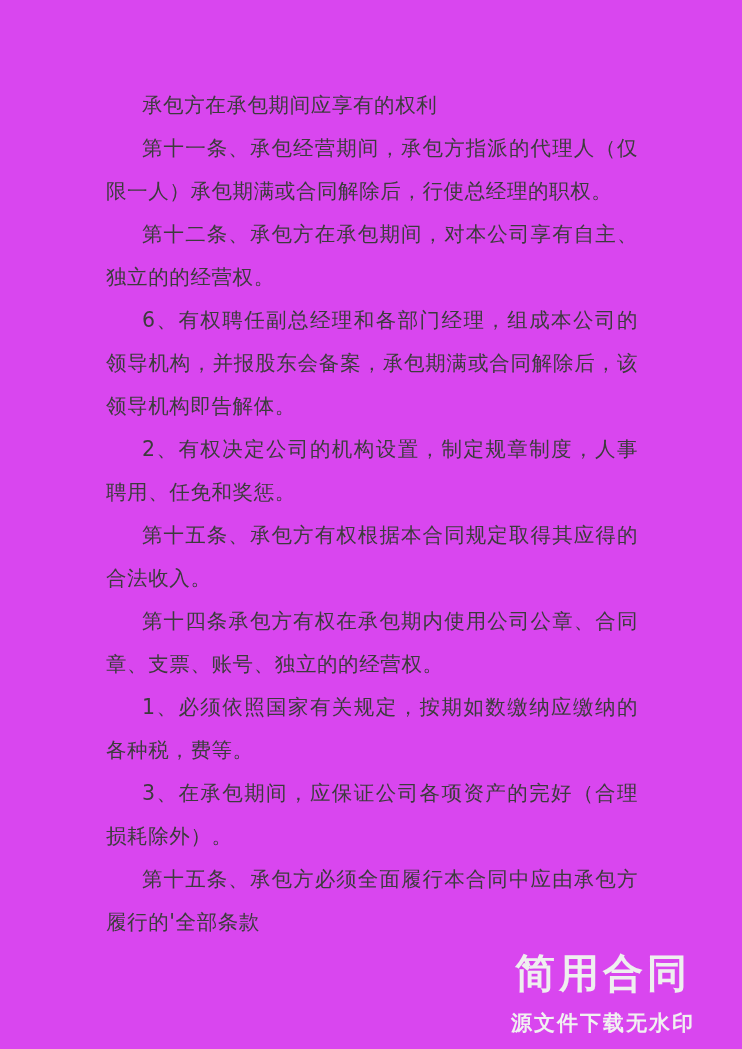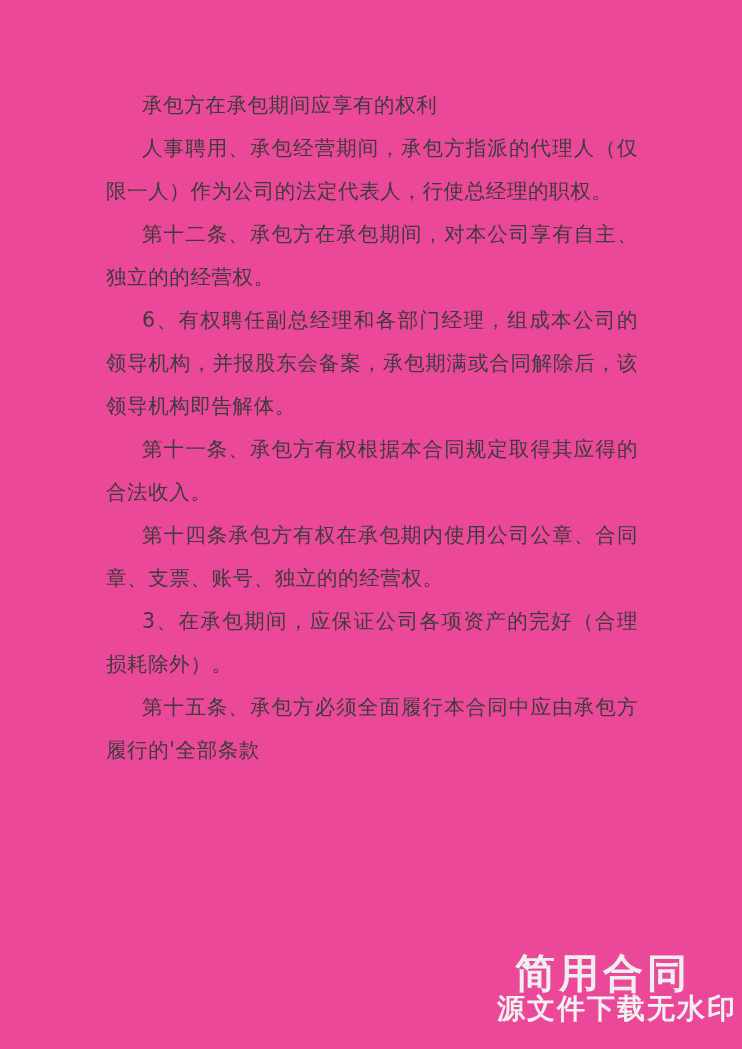--- a/index.html
+++ b/index.html
@@ -12,21 +12,21 @@
     background: #ffffff;
     font-family: "DejaVu Sans", "Liberation Sans", sans-serif;
     overflow: hidden;
     position: relative;
   }
 
   #page {
     position: relative;
     width: 742px;
     height: 1049px;
-    background: #ec4899;
+    background: #d946ef;
   }
 
   
   #doc-body {
     position: absolute;
     left: 106px;
     top: 84px;
     width: 532px;
   }
 
@@ -76,53 +76,55 @@
     font-size: 40px;
     font-weight: 700;
     letter-spacing: 4px;
     color: #efefef;
     line-height: 46px;
     white-space: nowrap;
   }
   #watermark .wm-sub {
     display: block;
     font-family: Liberation Serif, serif;
-    font-size: 28px;
+    font-size: 21px;
     font-weight: 700;
     letter-spacing: 2px;
     color: #f1f1f1;
     line-height: 26px;
-    margin-top: 0;
+    margin-top: 14px;
     white-space: nowrap;
   }
 </style>
 </head>
 <body>
 
 <div id="page">
 
   <div id="doc-body">
 
     <p class="para heading">承包方在承包期间应享有的权利</p>
 
-    <p class="para indent">人事聘用、承包经营期间，承包方指派的代理人（仅限一人）作为公司的法定代表人，行使总经理的职权。</p>
+    <p class="para indent">第十一条、承包经营期间，承包方指派的代理人（仅限一人）承包期满或合同解除后，行使总经理的职权。</p>
 
     <p class="para indent">第十二条、承包方在承包期间，对本公司享有自主、独立的的经营权。</p>
 
 
     <p class="para indent">6、有权聘任副总经理和各部门经理，组成本公司的领导机构，并报股东会备案，承包期满或合同解除后，该领导机构即告解体。</p>
 
+    <p class="para indent">2、有权决定公司的机构设置，制定规章制度，人事聘用、任免和奖惩。</p>
 
 
-    <p class="para indent">第十一条、承包方有权根据本合同规定取得其应得的合法收入。</p>
+    <p class="para indent">第十五条、承包方有权根据本合同规定取得其应得的合法收入。</p>
 
     <p class="para indent">第十四条承包方有权在承包期内使用公司公章、合同章、支票、账号、独立的的经营权。</p>
 
 
 
+    <p class="para indent">1、必须依照国家有关规定，按期如数缴纳应缴纳的各种税，费等。</p>
 
     <p class="para indent">3、在承包期间，应保证公司各项资产的完好（合理损耗除外）。</p>
 
     <p class="para indent">第十五条、承包方必须全面履行本合同中应由承包方履行的'全部条款</p>
 
   </div>
 
   <div id="watermark">
     <span class="wm-main">简用合同</span>
     <span class="wm-sub">源文件下载无水印</span>

